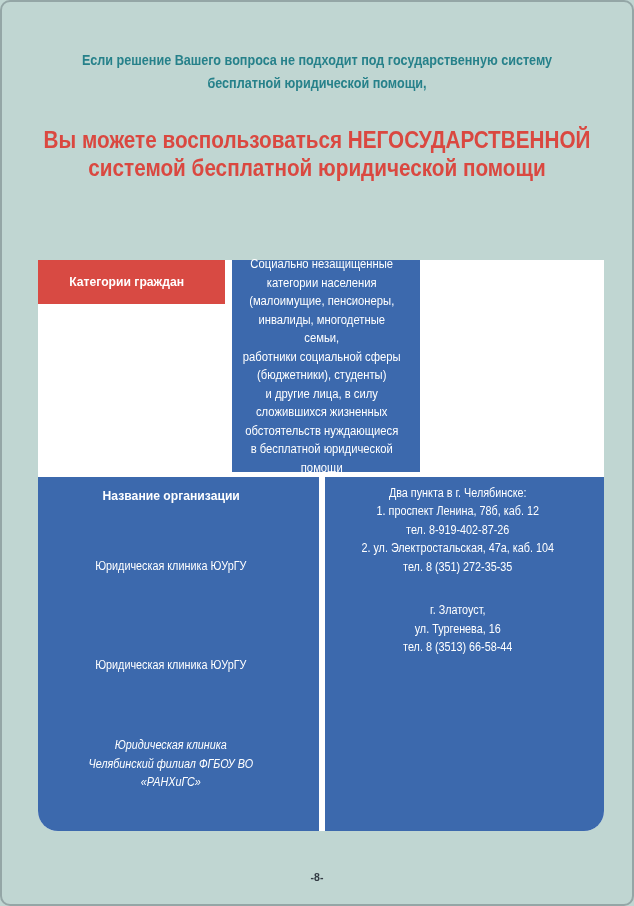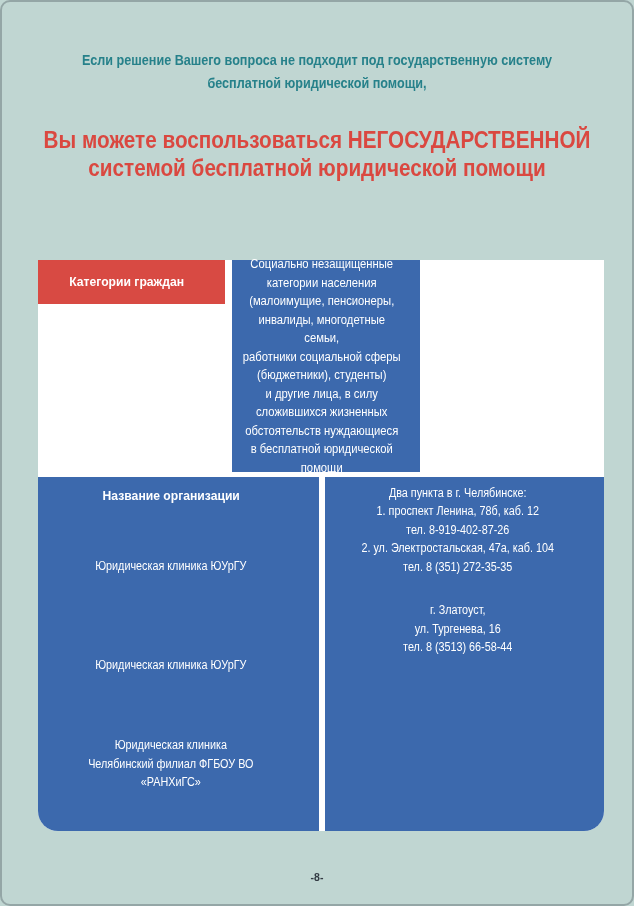--- a/index.html
+++ b/index.html
@@ -58,21 +58,21 @@
     height:36px;display:flex;align-items:center;justify-content:center;
     font-weight:bold;font-size:13.5px;text-align:center;
   }
   .t2 .rcell{
     display:flex;align-items:center;justify-content:center;
     font-size:12px;line-height:18.5px;text-align:center;
     white-space:pre-line;padding:0 8px;box-sizing:border-box;
   }
   .r1{height:106px;}
   .r2{height:92px;}
-  .r3{height:120px;padding-bottom:14px !important;}
+  .r3{height:120px;padding-bottom:14px !important;font-style:italic;}
 
   .pagenum{
     position:absolute;top:871px;left:0;width:100%;
     text-align:center;color:#333b44;font-size:10.5px;font-weight:bold;
   }
 </style>
 </head>
 <body>
 
 <div class="frame"></div>

